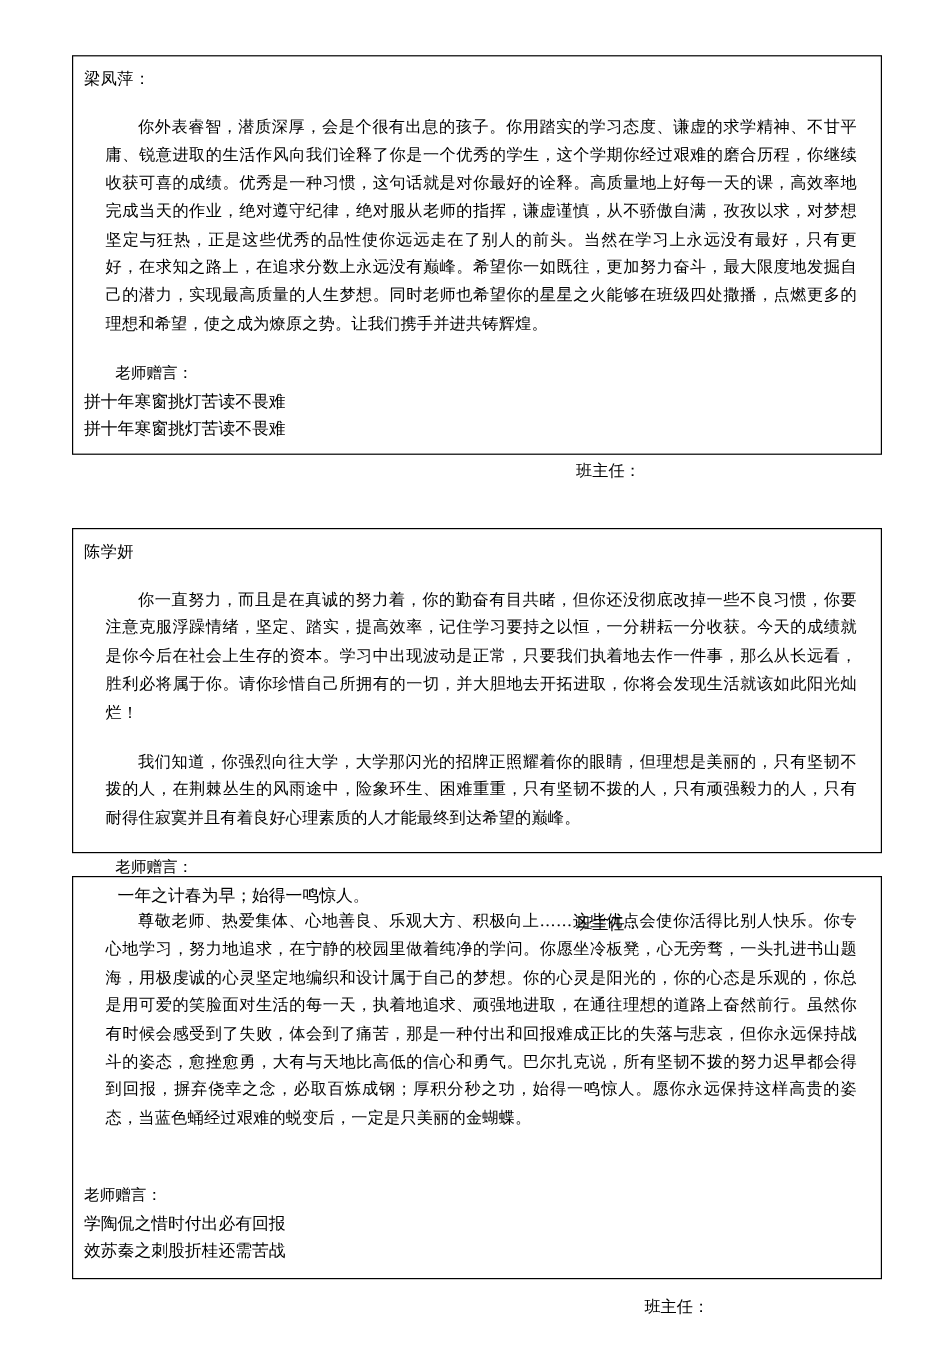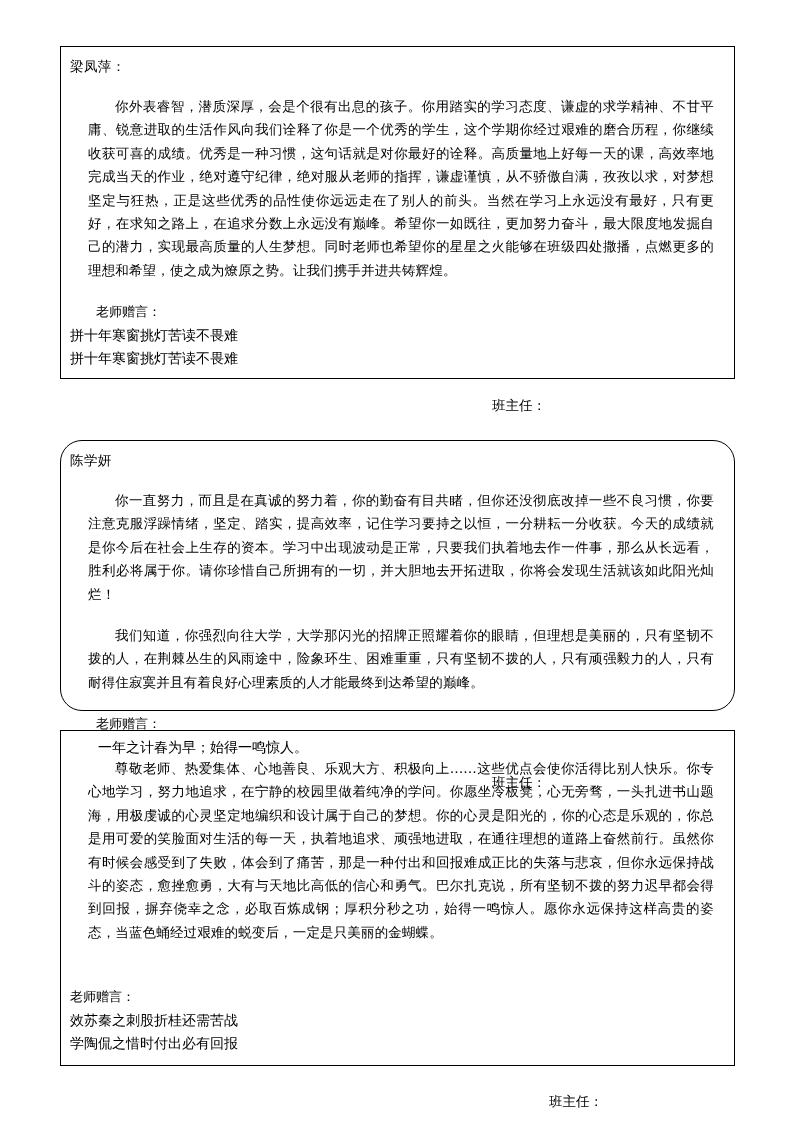--- a/index.html
+++ b/index.html
@@ -24,21 +24,21 @@
   }
   .comment-box {
     position: absolute;
     left: 60px;
     width: 675px;
     border: 1.6px solid #000000;
     box-sizing: border-box;
     padding: 8px 2px 8px 9px;
   }
   #box-1 { top: 46px;  height: 333px; }
-  #box-2 { top: 440px; height: 271px; border-radius: 22px; }
+  #box-2 { top: 440px; height: 271px; }
   #box-3 { top: 730px; height: 336px; }
 
   .student-name {
     font-size: 13.5px;
     line-height: 22px;
     letter-spacing: 0.4px;
     white-space: pre;
   }
   .para {
     font-size: 13.5px;
@@ -64,21 +64,21 @@
     text-indent: 0;
     margin: 0;
     white-space: pre;
   }
   .gift-line.indent { text-indent: 2em; }
   .spacer { height: 23px; }
   .spacer-sm { height: 12px; }
   .signature {
     font-size: 13.5px;
     line-height: 23.4px;
-    margin: 12px;
+    margin: 0;
     white-space: pre;
   }
   .sig-indent-1 { padding-left: 410px; }
   .sig-indent-2 { padding-left: 410px; }
   .sig-indent-3 { padding-left: 467px; }
 </style>
 </head>
 <body>
 
 <div class="page">
@@ -99,19 +99,19 @@
     <p class="para">我们知道，你强烈向往大学，大学那闪光的招牌正照耀着你的眼睛，但理想是美丽的，只有坚韧不拨的人，在荆棘丛生的风雨途中，险象环生、困难重重，只有坚韧不拨的人，只有顽强毅力的人，只有耐得住寂寞并且有着良好心理素质的人才能最终到达希望的巅峰。</p>
     <p class="gift-label">老师赠言：</p>
     <p class="gift-line indent">一年之计春为早；始得一鸣惊人。</p>
     <p class="signature sig-indent-2">班主任：</p>
   </div>
 
   <div class="comment-box" id="box-3">
     <p class="para">尊敬老师、热爱集体、心地善良、乐观大方、积极向上……这些优点会使你活得比别人快乐。你专心地学习，努力地追求，在宁静的校园里做着纯净的学问。你愿坐冷板凳，心无旁骛，一头扎进书山题海，用极虔诚的心灵坚定地编织和设计属于自己的梦想。你的心灵是阳光的，你的心态是乐观的，你总是用可爱的笑脸面对生活的每一天，执着地追求、顽强地进取，在通往理想的道路上奋然前行。虽然你有时候会感受到了失败，体会到了痛苦，那是一种付出和回报难成正比的失落与悲哀，但你永远保持战斗的姿态，愈挫愈勇，大有与天地比高低的信心和勇气。巴尔扎克说，所有坚韧不拨的努力迟早都会得到回报，摒弃侥幸之念，必取百炼成钢；厚积分秒之功，始得一鸣惊人。愿你永远保持这样高贵的姿态，当蓝色蛹经过艰难的蜕变后，一定是只美丽的金蝴蝶。</p>
     <div class="spacer"></div>
     <p class="gift-label no-indent">老师赠言：</p>
+    <p class="gift-line">学陶侃之惜时付出必有回报</p>
     <p class="gift-line">效苏秦之刺股折桂还需苦战</p>
-    <p class="gift-line">学陶侃之惜时付出必有回报</p>
     <div class="spacer"></div>
     <p class="signature sig-indent-3">班主任：</p>
   </div>
 
 </div>
 
 </body></html>

